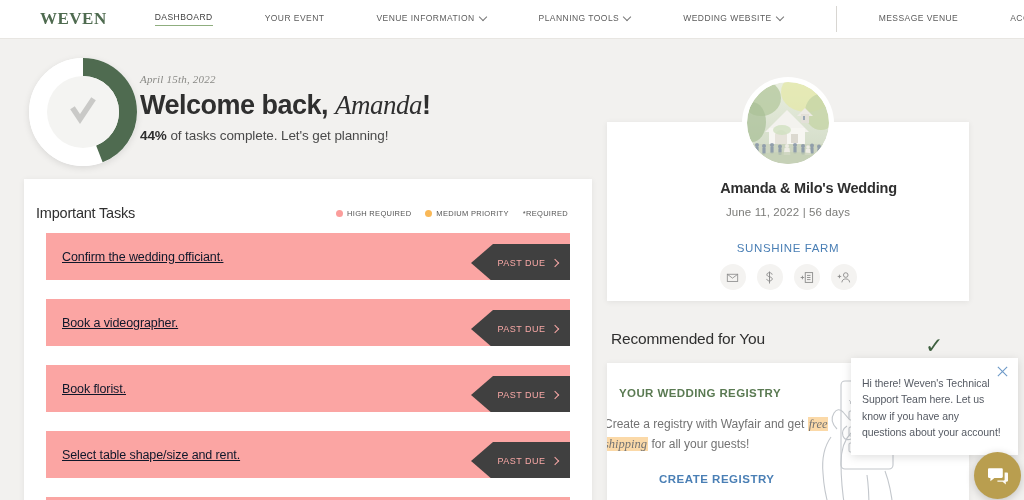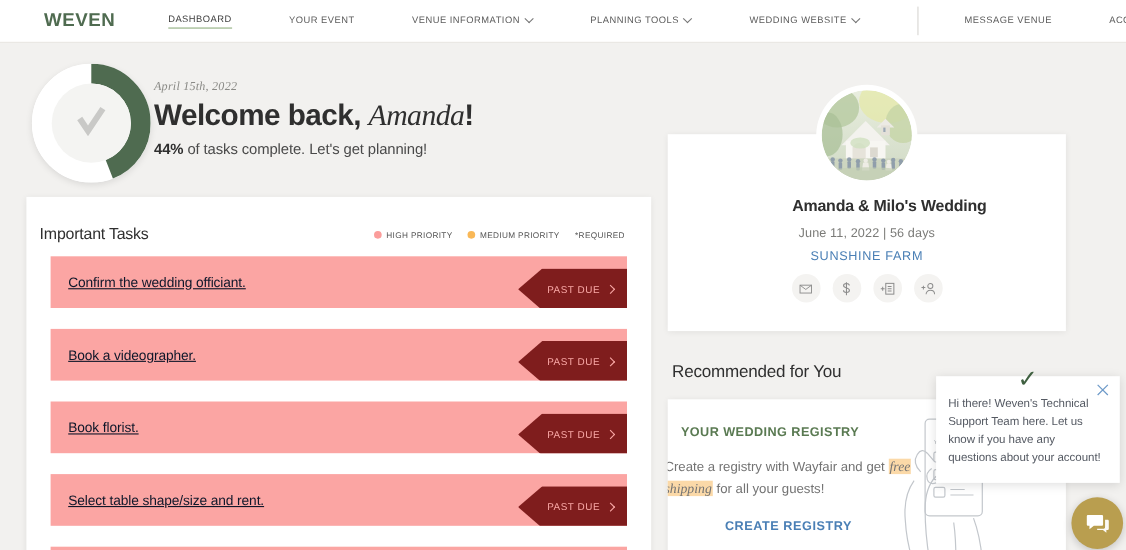--- a/index.html
+++ b/index.html
@@ -19,21 +19,21 @@
     display: flex; align-items: center;
     border-bottom: 1px solid #e8e6e2;
     z-index: 40;
   }
   .logo {
     margin-left: 40px;
     font-size: 17px;
     font-weight: bold;
     letter-spacing: 0.5px;
     color: #4f6b50;
-    font-family: Liberation Sans, sans-serif;
+    font-family: Liberation Serif, serif;
     display: flex; align-items: baseline;
   }
   .nav-items { display: flex; align-items: center; margin-left: 48px; }
   .nav-item {
     font-size: 8.5px;
     letter-spacing: 0.45px;
     color: #5c5c5c;
     padding: 0 0 3px 0;
     margin-right: 52px;
     white-space: nowrap;
@@ -155,21 +155,21 @@
     font-size: 12.5px;
     color: #0f172a;
     margin-left: 16px;
     letter-spacing: -0.1px;
     z-index: 2;
     text-decoration: underline;
   }
   .ribbon {
     position: absolute; right: 0; top: 11px;
     height: 38px; width: 99px;
-    background: #7f1d1d;
+    background: #404040;
     display: flex; align-items: center; justify-content: center;
     clip-path: polygon(22px 0, 100% 0, 100% 100%, 22px 100%, 0 50%);
   }
   .ribbon-text {
     font-size: 9px;
     letter-spacing: 0.5px;
     color: #f9a8a6;
     margin-left: 14px;
   }
   .ribbon-chev {
@@ -218,21 +218,21 @@
     font-weight: bold;
     color: #2f2f2f;
     letter-spacing: -0.2px;
     margin-bottom: 10px;
     padding-left: 41px;
   }
   .wedding-date {
     font-size: 11.5px;
     color: #7b7b78;
     letter-spacing: 0.1px;
-    margin-bottom: 9px;
+    margin-bottom: 24px;
   }
   .wedding-venue {
     font-size: 11.5px;
     color: #4a7fb5;
     letter-spacing: 0.6px;
     margin-bottom: 10px;
     cursor: pointer;
   }
   .action-icons {
     display: flex; justify-content: center; align-items: center;
@@ -301,21 +301,21 @@
   
   .chat-check {
     position: absolute; left: 925px; top: 333px;
     font-size: 22px;
     color: #3f6040;
     font-weight: bold;
     z-index: 60;
     font-family: "DejaVu Sans", sans-serif;
   }
   .chat-popup {
-    position: absolute; left: 851px; top: 342px;
+    position: absolute; left: 851px; top: 358px;
     width: 167px; height: 97px;
     background: #ffffff;
     box-shadow: 0 2px 9px rgba(0,0,0,0.13);
     z-index: 55;
     padding: 17px 14px 0 11px;
   }
   .chat-text {
     font-size: 10.5px;
     color: #555a63;
     line-height: 16.3px;
@@ -396,21 +396,21 @@
     </div>
   </div>
 </div>
 
 <div class="tasks-card">
   <div class="tasks-head">
     <div class="tasks-title">Important Tasks</div>
     <div class="legend">
       <div class="legend-item">
         <span class="legend-dot" style="background:#fb9d9b"></span>
-        <span>HIGH PRIORITY</span>
+        <span>HIGH REQUIRED</span>
       </div>
       <div class="legend-item">
         <span class="legend-dot" style="background:#f9b857"></span>
         <span>MEDIUM PRIORITY</span>
       </div>
       <div class="legend-item">
         <span>*REQUIRED</span>
       </div>
     </div>
   </div>

